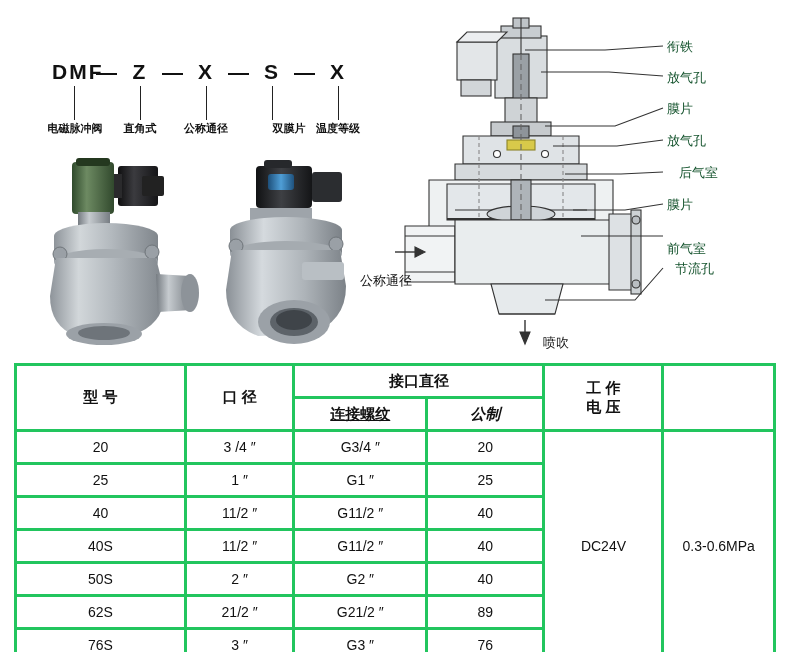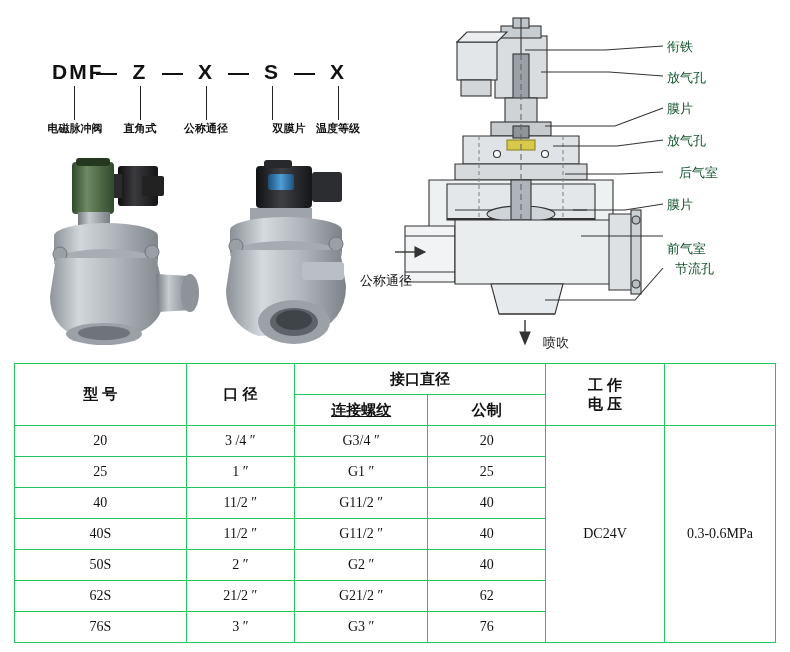--- a/index.html
+++ b/index.html
@@ -57,35 +57,35 @@
   .left-label{position:absolute;font-size:13px;white-space:nowrap;}
 
   
   table.spec{
     position:absolute;left:14px;top:363px;
     width:762px;
     border-collapse:collapse;
     font-size:14px;
   }
   table.spec td, table.spec th{
-    border:1px solid #22c55e;
+    border:3px solid #22c55e;
     text-align:center;
     vertical-align:middle;
     font-weight:normal;
     padding:0;
     height:30px;
   }
   table.spec th{font-weight:bold;font-size:15px;}
   .c-model{width:175px;}
   .c-bore{width:110px;}
   .c-thread{width:135px;text-decoration:underline;}
-  .c-metric{width:120px;}
+  .c-metric{width:120px;font-style:italic;}
   .c-volt{width:120px;}
   .c-press{width:112px;}
-  .mono{font-family:Liberation Serif, serif;margin-top:46px;}
+  .mono{font-family:Liberation Sans, sans-serif;margin-top:46px;}
 </style>
 </head>
 <body>
 
 <div class="page">
 
 
   <div class="code-row">
     <span class="code-seg">DMF</span><span class="code-dash">—</span><span class="code-seg">Z</span><span class="code-dash">—</span><span class="code-seg">X</span><span class="code-dash">—</span><span class="code-seg">S</span><span class="code-dash">—</span><span class="code-seg">X</span>
   </div>
@@ -327,21 +327,21 @@
     <tr>
       <td class="mono">50S</td>
       <td class="mono">2  ″</td>
       <td class="mono">G2  ″</td>
       <td class="mono">40</td>
     </tr>
     <tr>
       <td class="mono">62S</td>
       <td class="mono">21/2  ″</td>
       <td class="mono">G21/2  ″</td>
-      <td class="mono">62</td>
+      <td class="mono">89</td>
     </tr>
     <tr>
       <td class="mono">76S</td>
       <td class="mono">3  ″</td>
       <td class="mono">G3  ″</td>
       <td class="mono">76</td>
     </tr>
   </tbody>
     </table>
 

